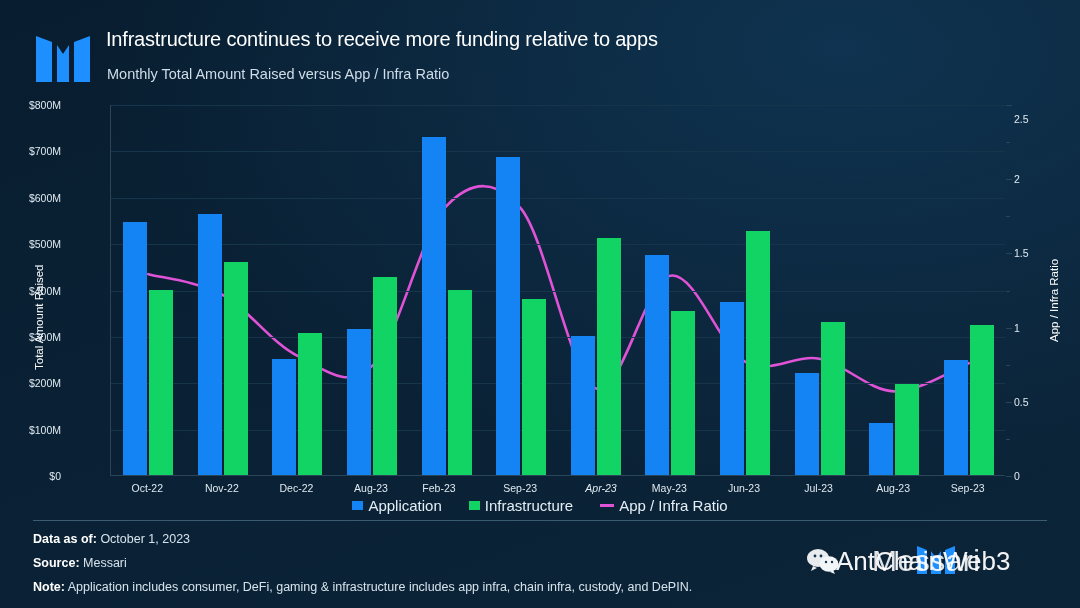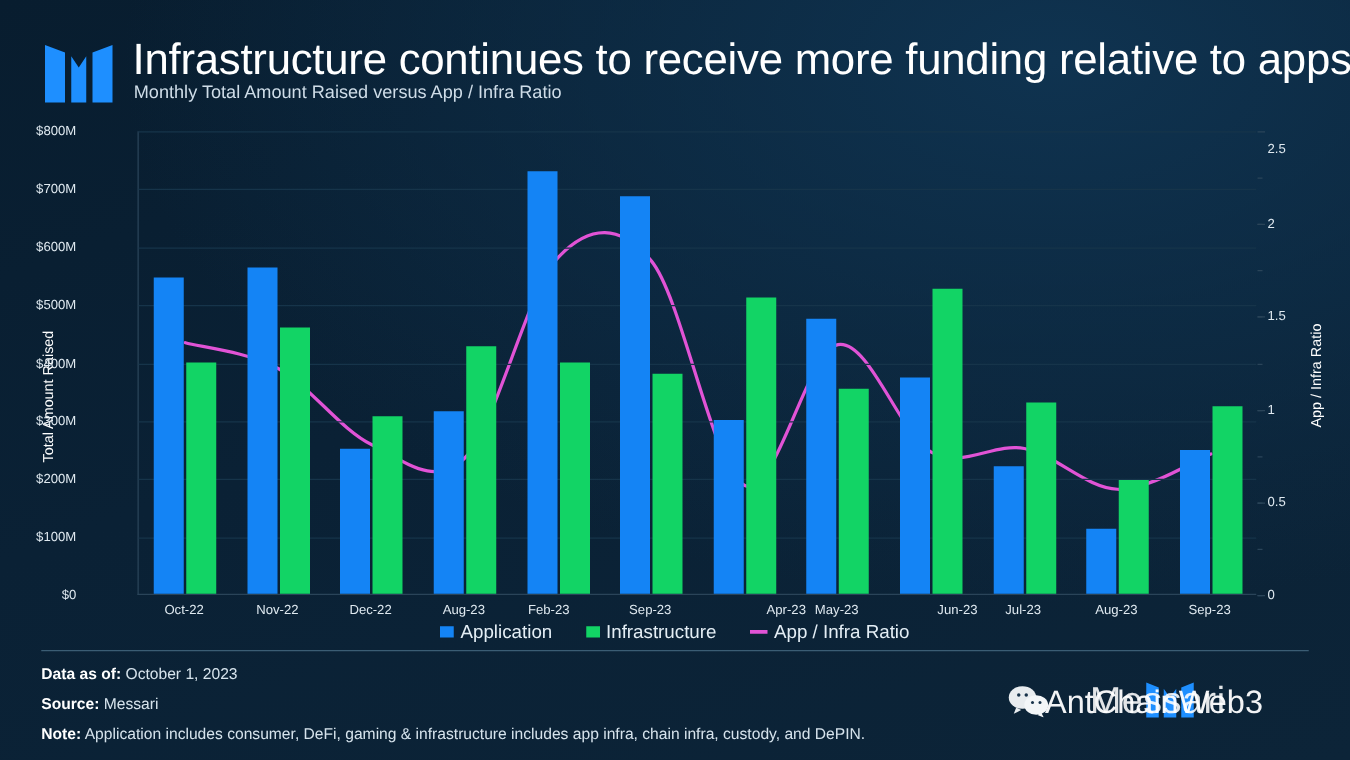--- a/index.html
+++ b/index.html
@@ -13,21 +13,21 @@
     color:#e9f1f7;
     overflow:hidden;
     position:relative;
   }
 
   
   .header { position:absolute; left:0; top:0; width:1080px; height:96px; }
   .logo-mark { position:absolute; left:30px; top:28px; width:66px; height:62px; }
   .title {
     position:absolute; left:106px; top:28px;
-    font-size:35px; font-weight:400; letter-spacing:-0.2px;
+    font-size:20px; font-weight:400; letter-spacing:-0.2px;
     color:#ffffff; white-space:nowrap;
   }
   .subtitle {
     position:absolute; left:107px; top:66px;
     font-size:14.5px; font-weight:400; color:#cfdde8; white-space:nowrap;
   }
 
   
   .chart-area { position:absolute; left:0; top:96px; width:1080px; height:420px; }
   .plot {
@@ -204,23 +204,23 @@
     <div class="tick-minor" style="top: 157.4px; width: 4px;"></div>
     <div class="tick-minor" style="top: 120.3px; width: 4px;"></div>
     <div class="tick-minor" style="top: 83.2px; width: 4px;"></div>
     <div class="tick-minor" style="top: 46.1px; width: 4px;"></div>
     <div class="xlabel" style="left: 147.292px;">Oct-22</div>
     <div class="xlabel" style="left: 221.875px;">Nov-22</div>
     <div class="xlabel" style="left: 296.458px;">Dec-22</div>
     <div class="xlabel" style="left: 371.042px;">Aug-23</div>
     <div class="xlabel" style="left: 439px;">Feb-23</div>
     <div class="xlabel" style="left: 520.208px;">Sep-23</div>
-    <div class="xlabel" style="left: 629px;">Apr-23</div>
+    <div class="xlabel" style="left: 601px; font-style: italic;">Apr-23</div>
     <div class="xlabel" style="left: 669.375px;">May-23</div>
-    <div class="xlabel" style="left: 743.958px; margin-left: 22px;">Jun-23</div>
+    <div class="xlabel" style="left: 743.958px;">Jun-23</div>
     <div class="xlabel" style="left: 818.542px;">Jul-23</div>
     <div class="xlabel" style="left: 893.125px;">Aug-23</div>
     <div class="xlabel" style="left: 967.708px;">Sep-23</div>
   </div>
 
 <div class="footer">
   <div class="footer-rule"></div>
   <div class="footer-line fl1">
     <b>Data as of:</b>
     <span>October 1, 2023</span>

